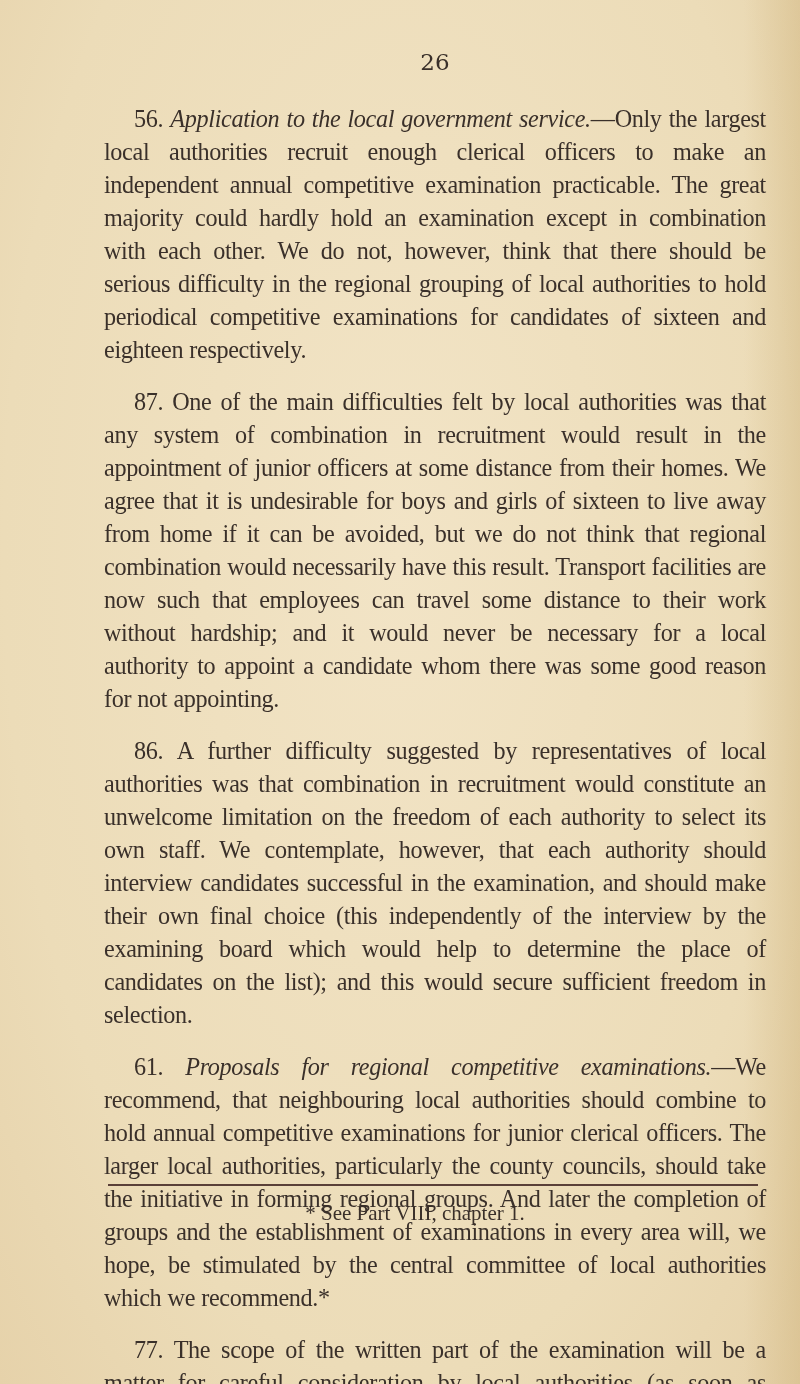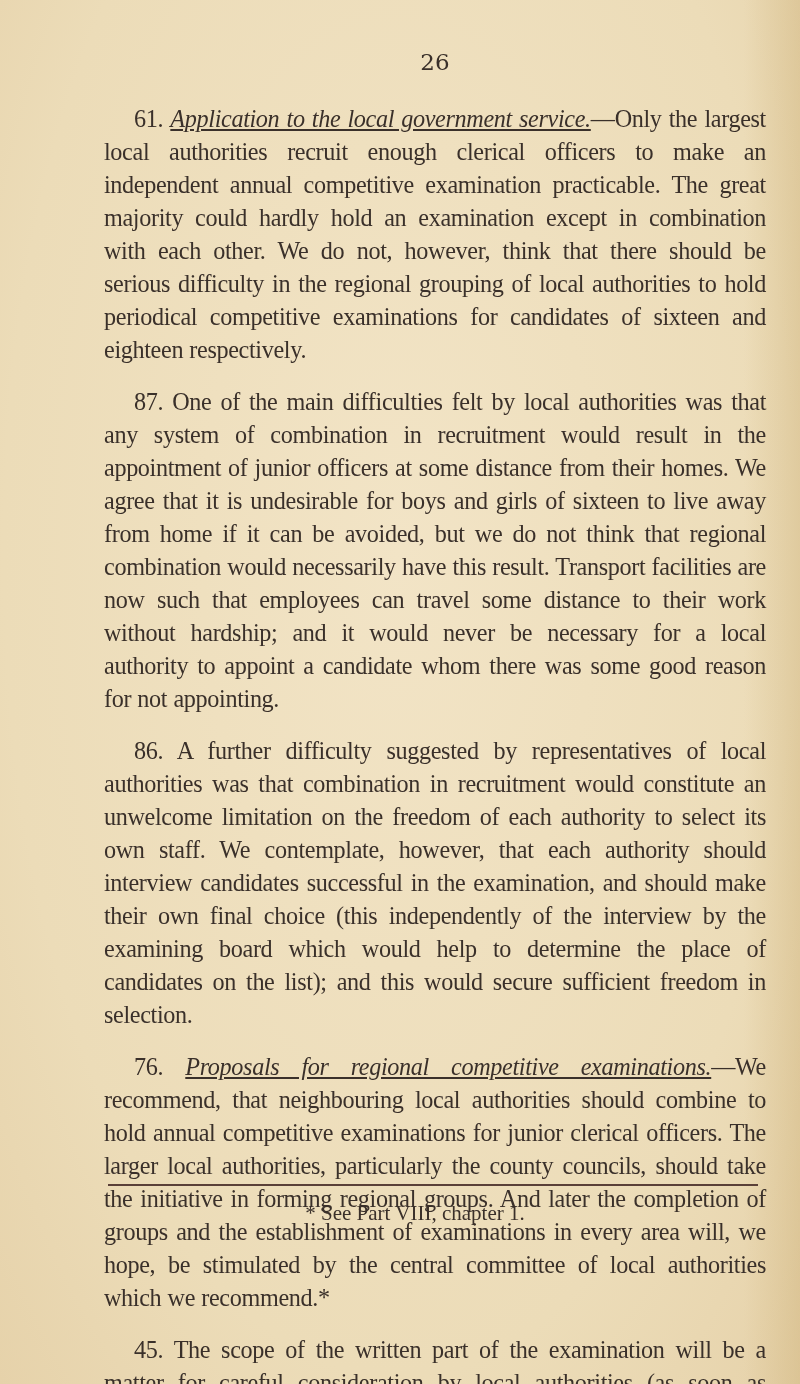--- a/index.html
+++ b/index.html
@@ -43,21 +43,21 @@
       text-align: justify;
       letter-spacing: -0.35px;
       word-spacing: 0.5px;
       font-family: "Liberation Serif", "DejaVu Serif", serif;
     }
     .para {
       margin: 0 0 19px 0;
       text-indent: 30px;
     }
     .para .num { }
-    .para .heading { font-style: italic; text-decoration: underline; }
+    .para .heading { font-style: italic; }
     .rule {
       position: absolute;
       top: 1184px;
       left: 4px;
       width: 650px;
       height: 0;
       border-top: 2px solid #5a4038;
     }
     .footnote {
       position: absolute;
@@ -74,37 +74,37 @@
     .footnote-inner { margin-left: -40px; }
   </style>
 </head>
 <body>
 
 <div class="page">
   <div class="page-number">26</div>
 
   <div class="body-text">
     <p class="para">
-      <span class="num">61.</span>
+      <span class="num">56.</span>
       <span class="heading">Application to the local government service.</span><span>—</span><span>Only the largest local authorities recruit enough clerical officers to make an independent annual competitive examination practicable.  The great majority could hardly hold an examination except in combination with each other.  We do not, however, think that there should be serious difficulty in the regional grouping of local authorities to hold periodical competitive examinations for candidates of sixteen and eighteen respectively.</span>
     </p>
     <p class="para">
       <span class="num">87.</span>
       <span>One of the main difficulties felt by local authorities was that any system of combination in recruitment would result in the appointment of junior officers at some distance from their homes. We agree that it is undesirable for boys and girls of sixteen to live away from home if it can be avoided, but we do not think that regional combination would necessarily have this result.  Transport facilities are now such that employees can travel some distance to their work without hardship; and it would never be necessary for a local authority to appoint a candidate whom there was some good reason for not appointing.</span>
     </p>
     <p class="para">
       <span class="num">86.</span>
       <span>A further difficulty suggested by representatives of local authorities was that combination in recruitment would constitute an unwelcome limitation on the freedom of each authority to select its own staff.  We contemplate, however, that each authority should interview candidates successful in the examination, and should make their own final choice (this independently of the interview by the examining board which would help to determine the place of candidates on the list); and this would secure sufficient freedom in selection.</span>
     </p>
     <p class="para">
-      <span class="num">76.</span>
+      <span class="num">61.</span>
       <span class="heading">Proposals for regional competitive examinations.</span><span>—</span><span>We recommend, that neighbouring local authorities should combine to hold annual competitive examinations for junior clerical officers.  The larger local authorities, particularly the county councils, should take the initiative in forming regional groups.  And later the completion of groups and the establishment of examinations in every area will, we hope, be stimulated by the central committee of local authorities which we recommend.*</span>
     </p>
     <p class="para">
-      <span class="num">45.</span>
+      <span class="num">77.</span>
       <span>The scope of the written part of the examination will be a matter for careful consideration by local authorities (as soon as possible by the central committee) in collaboration with educational bodies.  The examination should not cover the same ground as the school certificate examination (success in which would be a condition of admission to the local government competition), but should, as far as possible, be directed towards testing general ability.</span>
     </p>
   </div>
 
   <div class="rule"></div>
 
   <div class="footnote">
     <div class="footnote-inner">* See Part VIII, chapter 1.</div>
   </div>
 </div>

